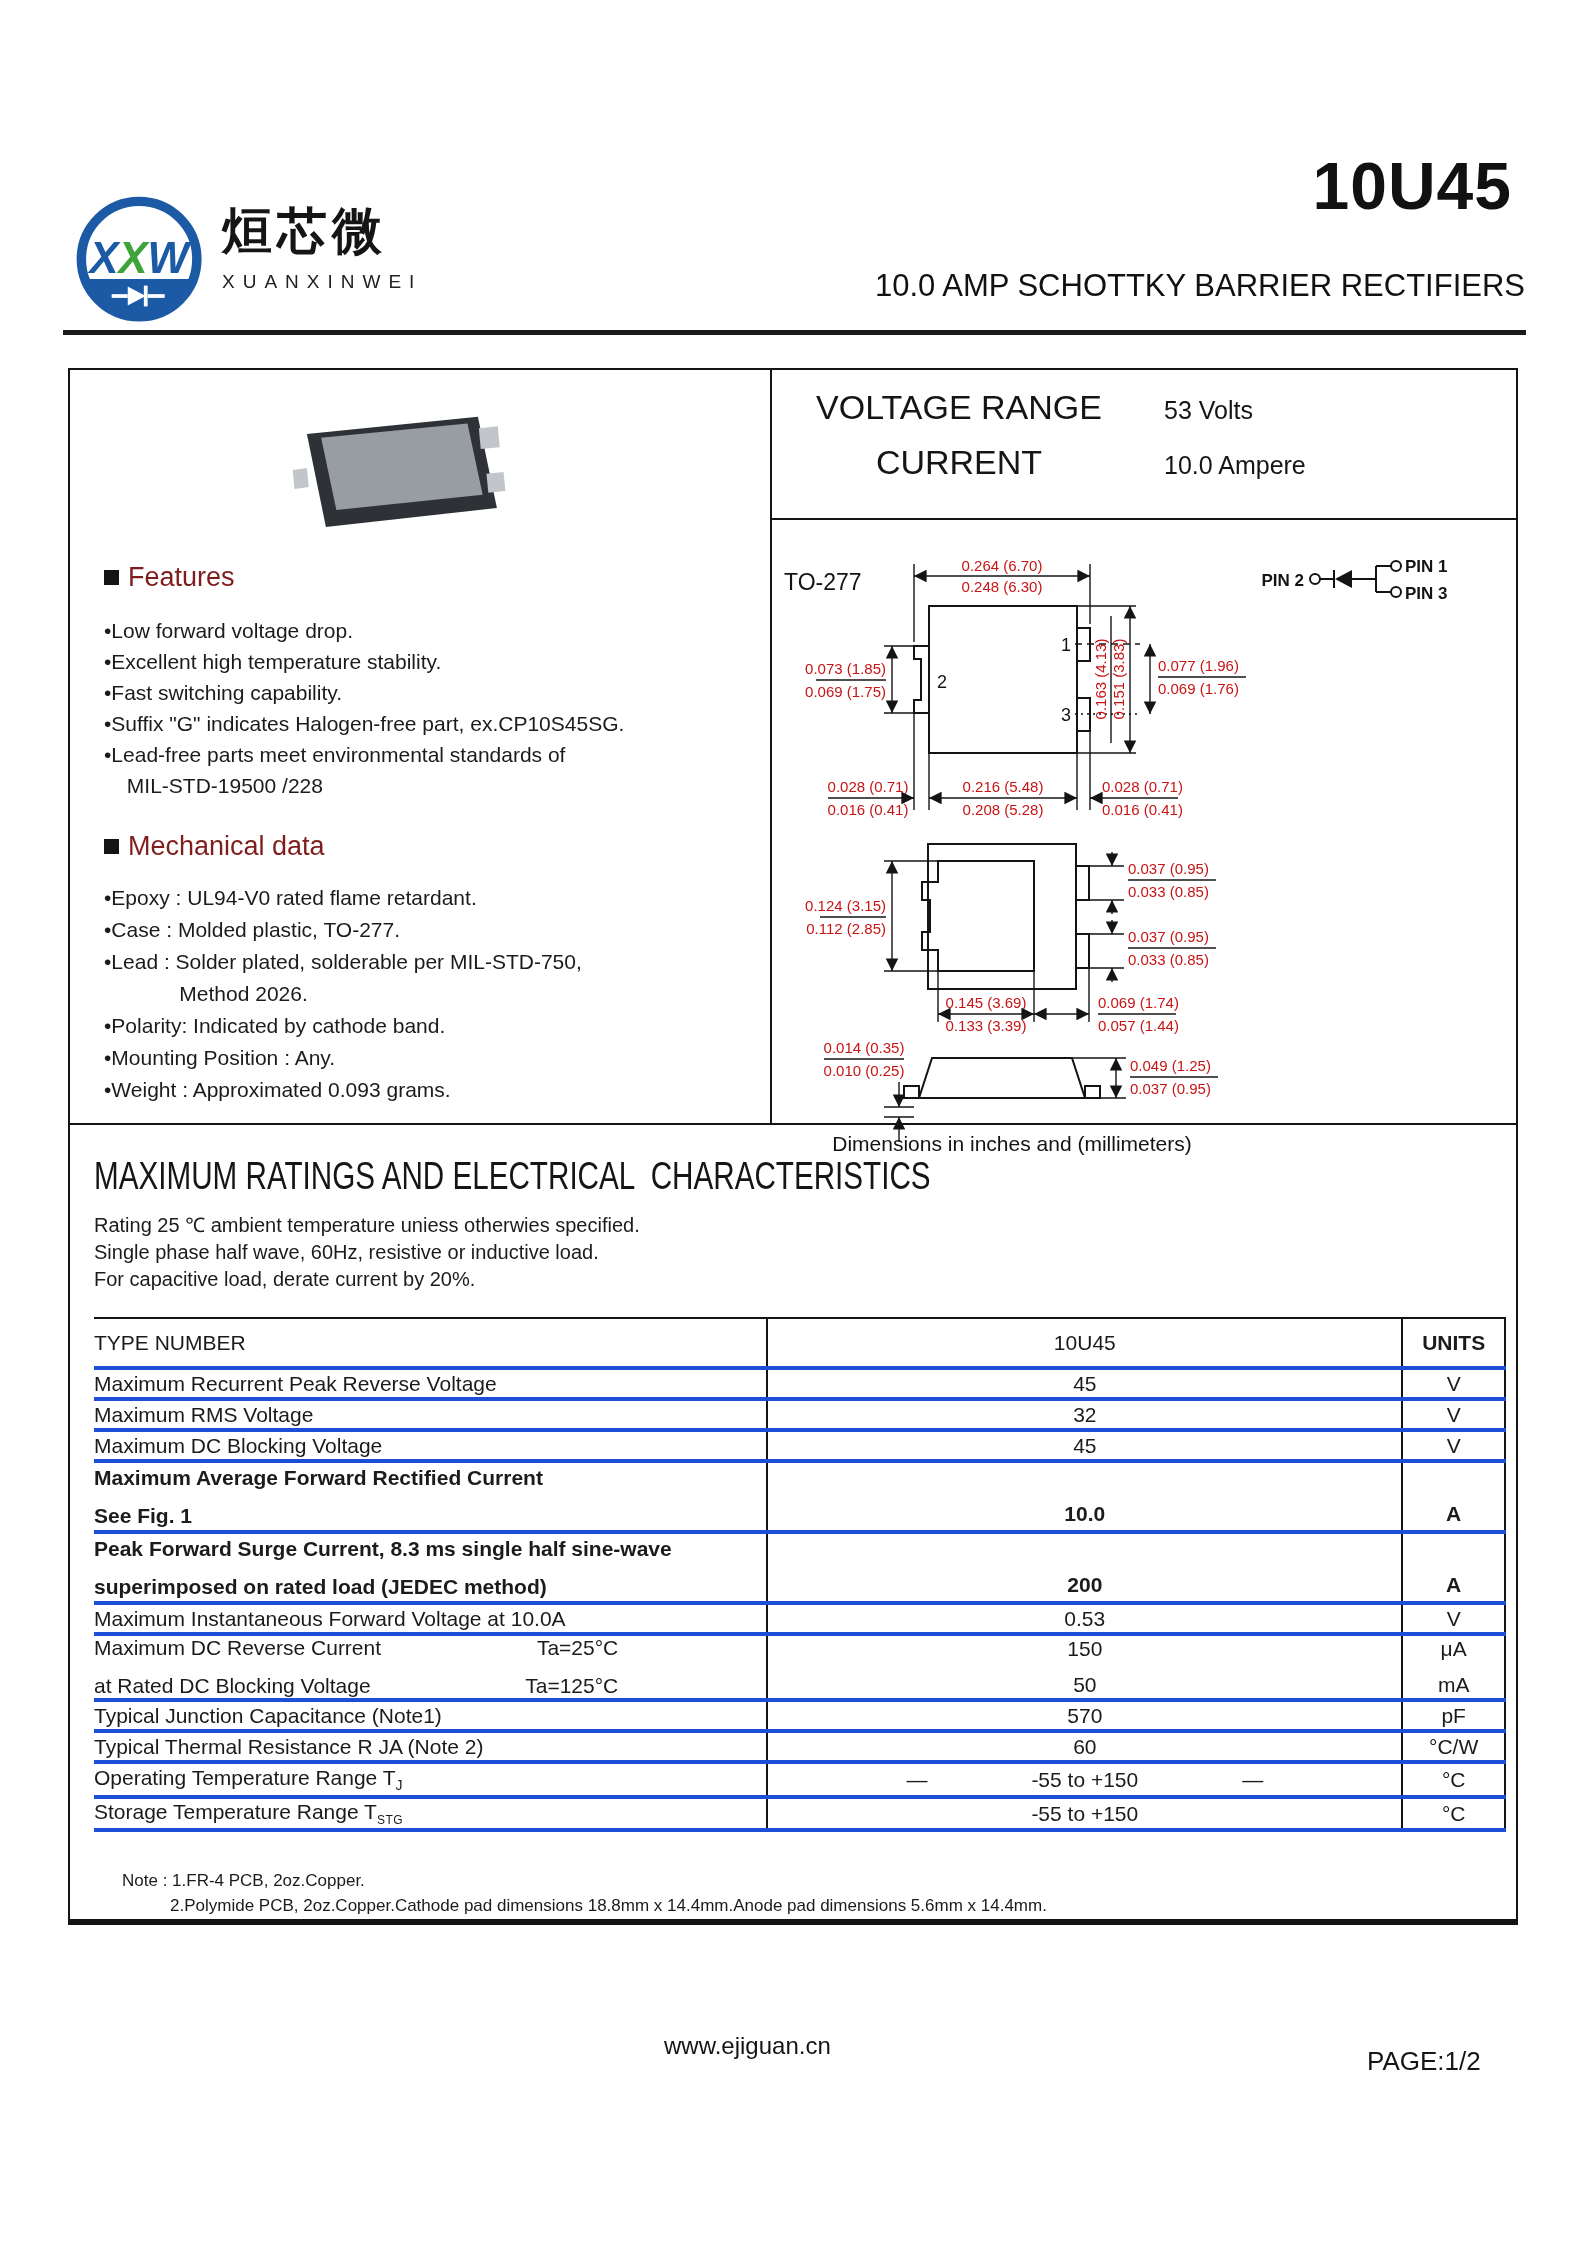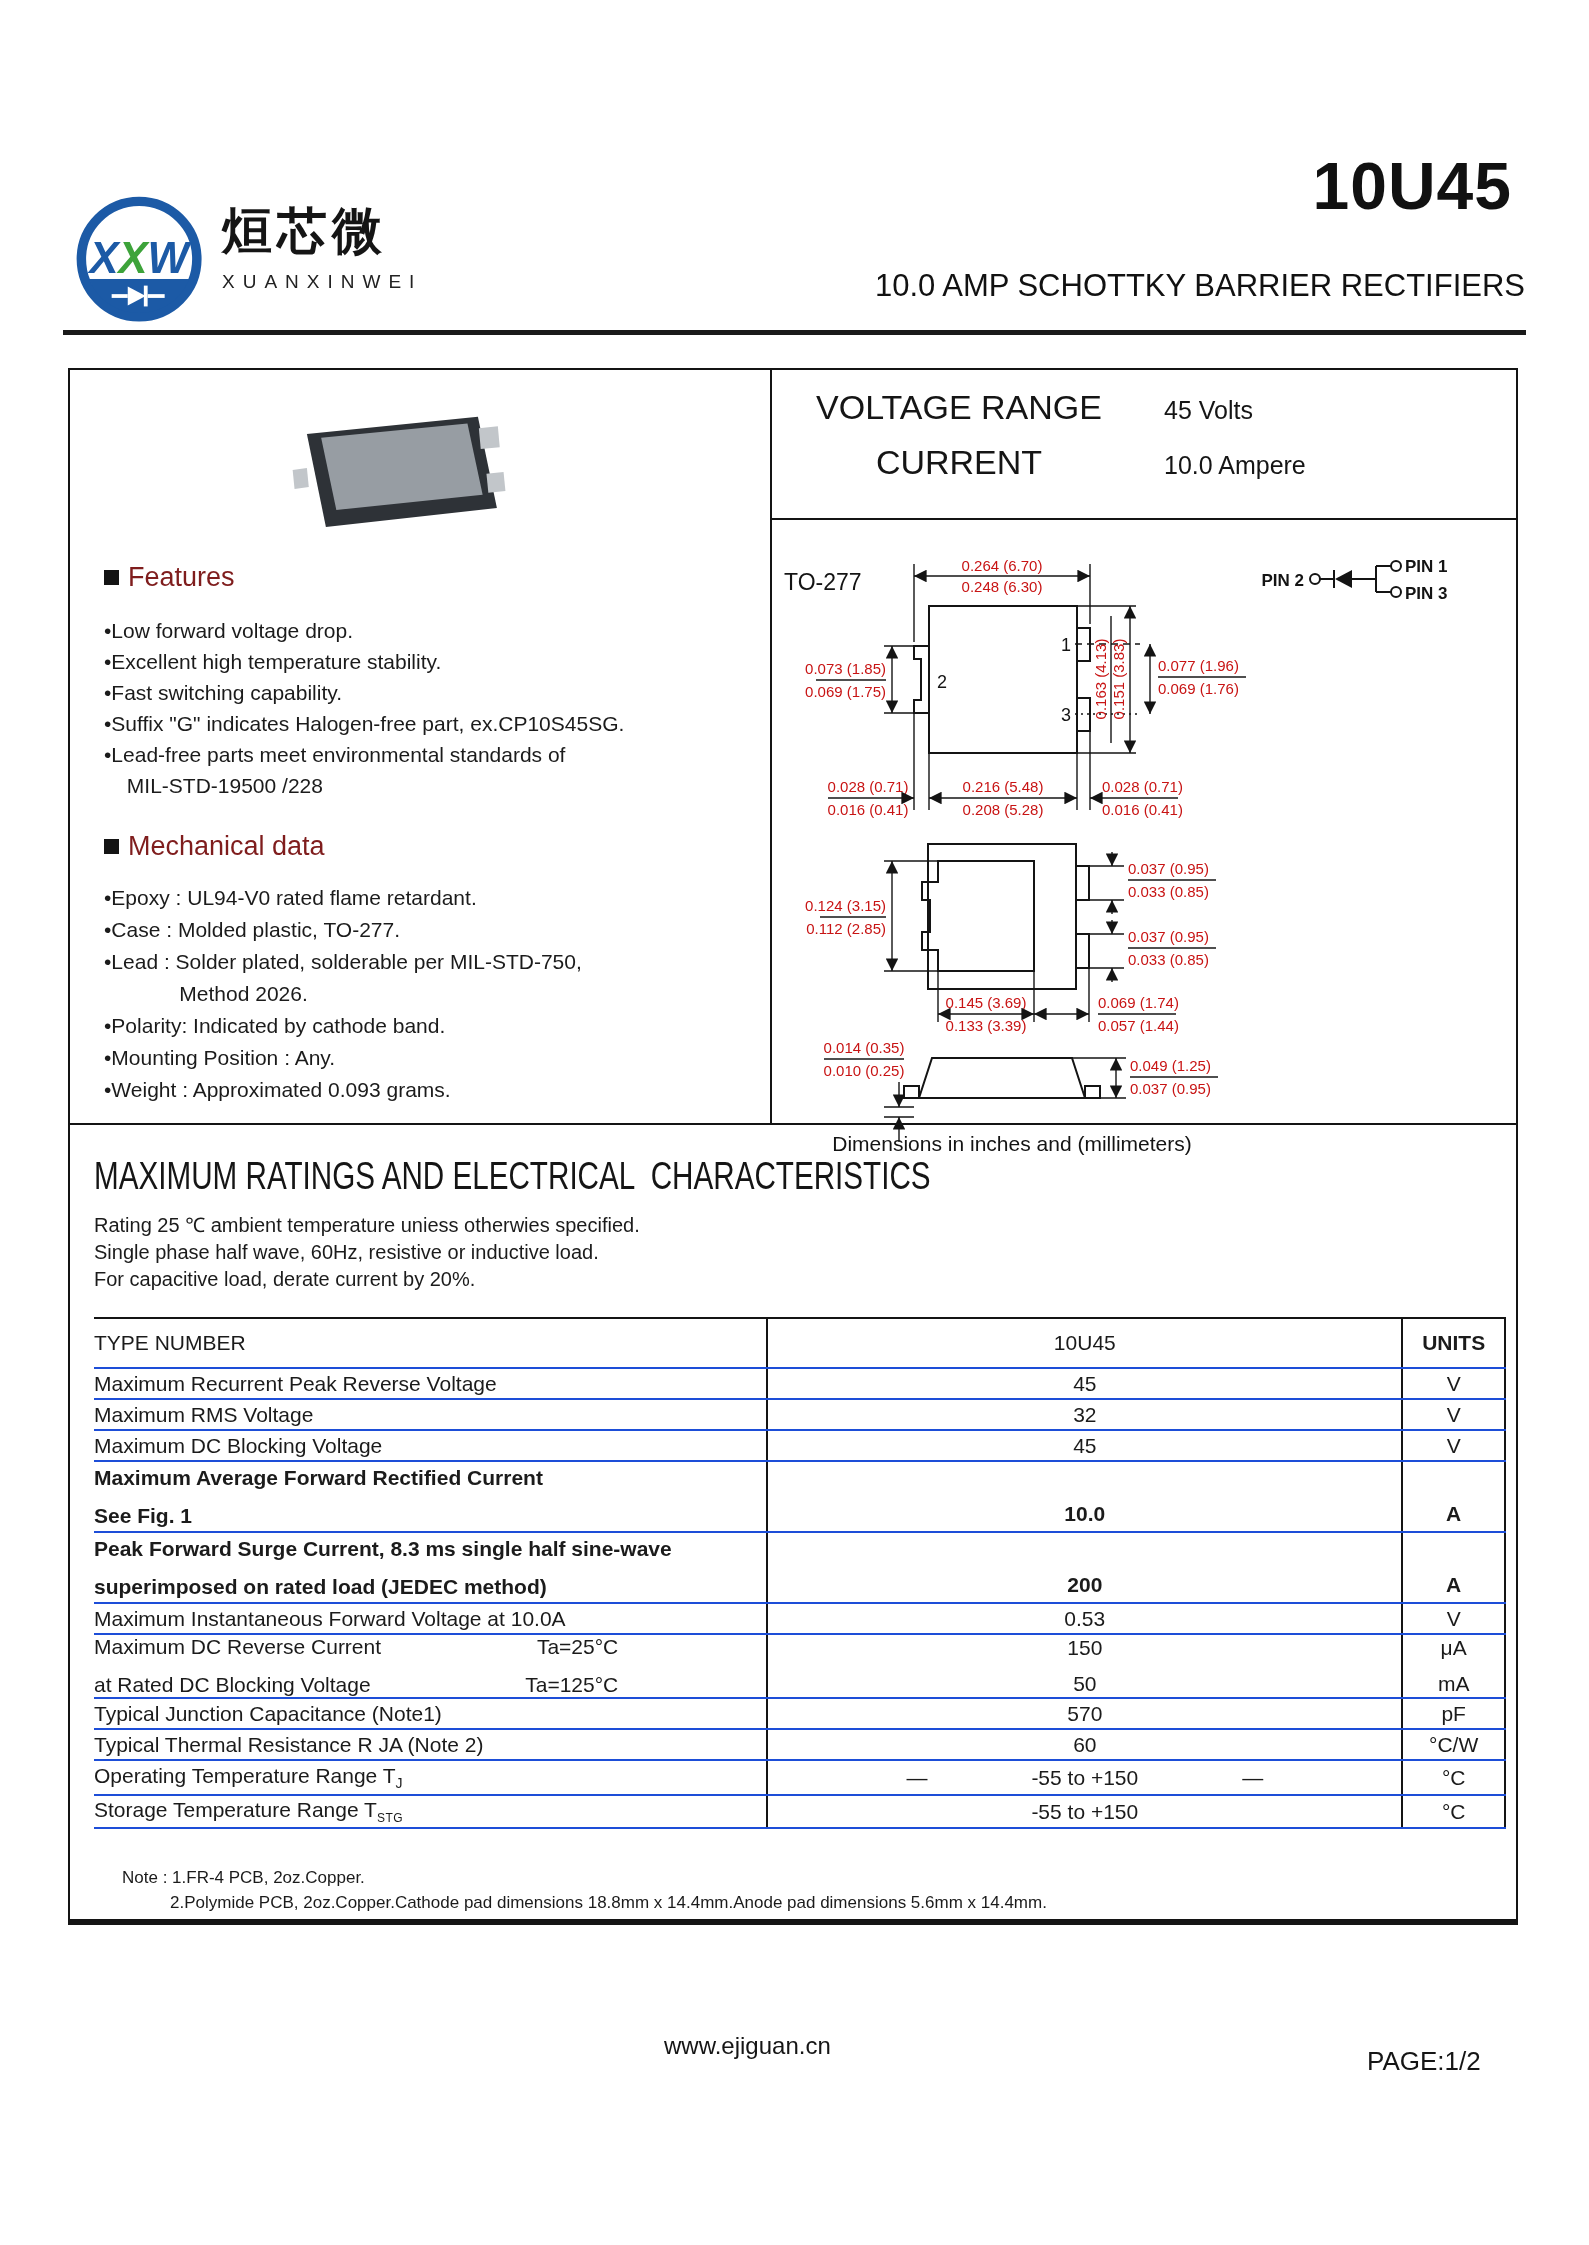--- a/index.html
+++ b/index.html
@@ -42,21 +42,21 @@
 
   .pkg{flex:1;position:relative;}
   .pkg svg{position:absolute;left:0;top:0;}
 
   
   .box2{position:absolute;left:68px;top:1123px;width:1450px;height:802px;border:2px solid #141414;border-bottom-width:6px;box-sizing:border-box;padding:30px 0 0 24px;}
   .ratings-title{font-size:38px;color:#151515;white-space:pre;display:inline-block;transform:scaleX(0.78);transform-origin:left center;}
   .conds{margin-top:14px;font-size:20px;line-height:27px;color:#1b1b1b;}
 
   table.ratings{border-collapse:collapse;margin-top:24px;width:1412px;table-layout:fixed;}
-  table.ratings td{border-top:2px solid #141414;border-bottom:2px solid #1d4ed8;vertical-align:middle;font-size:21px;color:#1b1b1b;padding:0;}
+  table.ratings td{border-top:2px solid #141414;border-bottom:4px solid #1d4ed8;vertical-align:middle;font-size:21px;color:#1b1b1b;padding:0;}
   td.param{width:668px;padding-left:13px;}
   td.val{width:629px;text-align:center;border-left:2px solid #141414;border-right:2px solid #141414;}
   td.unit{width:100px;text-align:center;border-right:2px solid #141414;}
   tr.r-h{height:50px;} tr.r-s{height:31px;} tr.r-t{height:71px;font-weight:bold;} tr.r-7{height:57px;} tr.r-10{height:35px;} tr.r-11{height:33px;}
   .tn{font-size:26px;}
   .units-h{font-weight:bold;font-size:21px;}
   .two{display:flex;flex-direction:column;justify-content:space-between;height:62px;}
   .cline{display:flex;}
   .cond{margin-left:auto;margin-right:148px;}
   .vbot{display:flex;flex-direction:column;justify-content:flex-end;align-items:center;height:60px;padding-bottom:2px;}
@@ -144,21 +144,21 @@
         <div class="bi">Polarity: Indicated by cathode band.</div>
         <div class="bi">Mounting Position : Any.</div>
         <div class="bi">Weight : Approximated 0.093 grams.</div>
       </div>
     </div>
 
     <div class="box1-right">
       <div class="vr">
         <div class="vr-row">
           <span class="vr-label">VOLTAGE RANGE</span>
-          <span class="vr-value">45 Volts</span>
+          <span class="vr-value">53 Volts</span>
         </div>
         <div class="vr-row second">
           <span class="vr-label">CURRENT</span>
           <span class="vr-value">10.0 Ampere</span>
         </div>
       </div>
 
       <div class="pkg">
         <svg width="744" height="601" viewBox="0 0 744 601">
           <defs>

